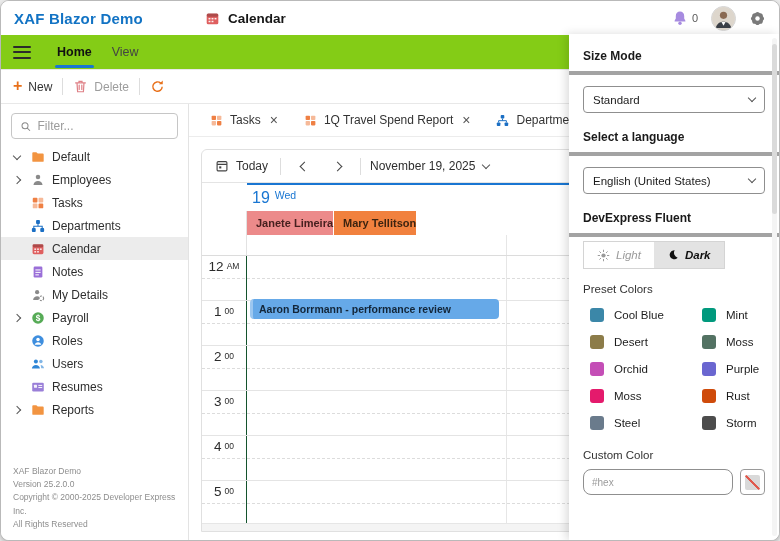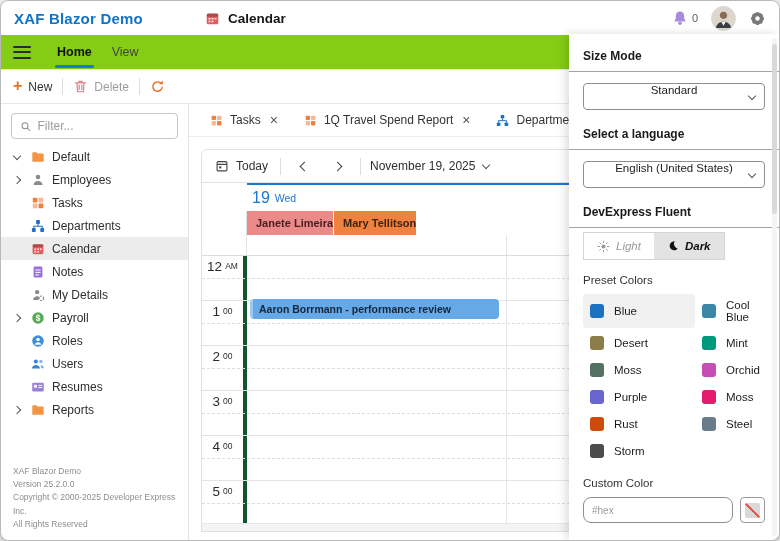--- a/index.html
+++ b/index.html
@@ -77,52 +77,52 @@
   .nav-arrow { width:26px; height:24px; display:flex; align-items:center; justify-content:center; cursor:pointer; }
   .chev-sm { width:7px; height:7px; border-right:1.5px solid #444; border-bottom:1.5px solid #444; }
   .chev-l { transform:rotate(135deg); margin-left:2px; }
   .chev-r { transform:rotate(-45deg); margin-right:2px; }
   .date-label { display:flex; align-items:center; gap:8px; font-size:12px; color:#2e2e2e; cursor:pointer; }
   .chev-dn { width:6px; height:6px; border-right:1.4px solid #555; border-bottom:1.4px solid #555;
              transform:rotate(45deg); margin-top:-3px; }
 
   .sched-body { position:relative; height:calc(100% - 33px); }
   .blue-top { position:absolute; left:45px; right:0; top:0; height:2px; background:#1976d2; }
-  .day-head { display:flex; align-items:center; gap:5px; padding:6px 0 4px 50px; }
+  .day-head { display:flex; align-items:flex-start; gap:5px; padding:6px 0 4px 50px; }
   .day-num { font-size:16px; color:#1976d2; font-weight:500; }
   .day-name { font-size:10.5px; color:#1976d2; }
   .res-row { display:flex; height:24px; }
   .gutter-cell { width:45px; flex:none; border-right:1px solid #e2e2e2; }
   .res-cell { display:flex; align-items:center; padding-left:9px; font-size:11px; font-weight:bold;
               border-right:1px solid #fff; }
   .allday-row { display:flex; height:21px; border-bottom:1px solid #dcdcdc; }
   .allday-cell-j { width:260px; flex:none; border-right:1px solid #e6e6e6; }
   .allday-cell-m { flex:1; }
   .grid { position:relative; }
   .hour-row { position:relative; display:flex; height:45px; border-bottom:1px solid #e4e4e4; }
   .hour-label { width:45px; flex:none; display:flex; justify-content:center; gap:3px; padding-top:4px;
-                border-right:4px solid #14532d; }
+                border-right:1px solid #14532d; }
   .hour-h { font-size:13.5px; color:#2b2b2b; line-height:1; }
   .hour-m { font-size:8.5px; color:#2b2b2b; margin-top:1px; }
   .cell-j { width:260px; flex:none; border-right:1px solid #e6e6e6; }
   .cell-m { flex:1; }
   .half-line { position:absolute; left:0; right:0; top:22px; border-top:1px dashed #dcdcdc; }
   .event { position:absolute; left:48px; top:3px; width:249px; height:20px; background:#66a9e8;
            border-radius:4px; border-left:3px solid #9cc7f0; display:flex; align-items:center;
            padding-left:6px; font-size:10.5px; font-weight:bold; color:#132639; cursor:pointer;
            white-space:nowrap; overflow:hidden;margin-top:40px; }
   .hscroll { position:absolute; left:0; right:0; bottom:0; height:8px; background:#f4f4f4; border-top:1px solid #e6e6e6; }
 
   
   .panel { position:absolute; right:0; top:33px; width:210px; bottom:0; background:#fff; z-index:60;
            box-shadow:-3px 0 9px rgba(0,0,0,.14); padding:4px 14px 10px; overflow:hidden; }
   .panel-head { font-size:12px; font-weight:bold; color:#1a1a1a; padding:11px 1px 8px;
-                border-bottom:1px solid #a3a3a3; margin:0 -14px; padding-left:14px; }
+                border-bottom:4px solid #a3a3a3; margin:0 -14px; padding-left:14px; }
   .dx-select { margin-top:11px; height:27px; border:1px solid #8f8f8f; border-radius:4px; display:flex;
-               align-items:center; padding:0 9px; font-size:11.5px; color:#1c1c1c; cursor:pointer; background:#fff;flex-direction:column; }
+               align-items:center; padding:0 9px; font-size:11.5px; color:#1c1c1c; cursor:pointer; background:#fff; }
   .dx-select .chev-dn { margin-left:auto; }
   .seg-group { margin-top:4px; display:inline-flex; border:1px solid #d4d4d4; border-radius:0; overflow:hidden;font-style:italic; }
   .seg-btn { display:flex; align-items:center; gap:6px; height:26px; padding:0 13px; font-size:11.5px;
              cursor:pointer; background:#fff; color:#9a9a9a; }
   .seg-btn.on { background:#e3e3e3; color:#111; font-weight:bold; }
   .sub-label { margin-top:14px; font-size:11.5px; color:#333; }
   .swatch-grid { margin-top:8px; display:grid; grid-template-columns:112px 1fr; row-gap:3px; }
   .swatch-item { display:flex; align-items:center; gap:10px; padding:5px 7px; border-radius:4px;
                  font-size:11.5px; color:#1c1c1c; cursor:pointer; }
   .swatch-item.sel { background:#f1f1f1; }
@@ -645,38 +645,34 @@
         <svg class="icon" width="12" height="12">
             <use href="#ic-moon"></use>
           </svg>
         <span>Dark</span>
       </span>
     </div>
 
     <div class="sub-label">Preset Colors</div>
     <div class="swatch-grid">
 
-        <span class="swatch-item sel">
-          <span class="swatch" style="background: rgb(27, 114, 192);"></span>
-          <span>Blue</span>
-        </span>
 
         <span class="swatch-item">
           <span class="swatch" style="background: rgb(59, 135, 168);"></span>
           <span>Cool Blue</span>
         </span>
 
         <span class="swatch-item">
+          <span class="swatch" style="background: rgb(0, 153, 125);"></span>
+          <span>Mint</span>
+        </span>
+
+        <span class="swatch-item">
           <span class="swatch" style="background: rgb(140, 124, 73);"></span>
           <span>Desert</span>
-        </span>
-
-        <span class="swatch-item">
-          <span class="swatch" style="background: rgb(0, 153, 125);"></span>
-          <span>Mint</span>
         </span>
 
         <span class="swatch-item">
           <span class="swatch" style="background: rgb(83, 114, 99);"></span>
           <span>Moss</span>
         </span>
 
         <span class="swatch-item">
           <span class="swatch" style="background: rgb(196, 78, 182);"></span>
           <span>Orchid</span>

